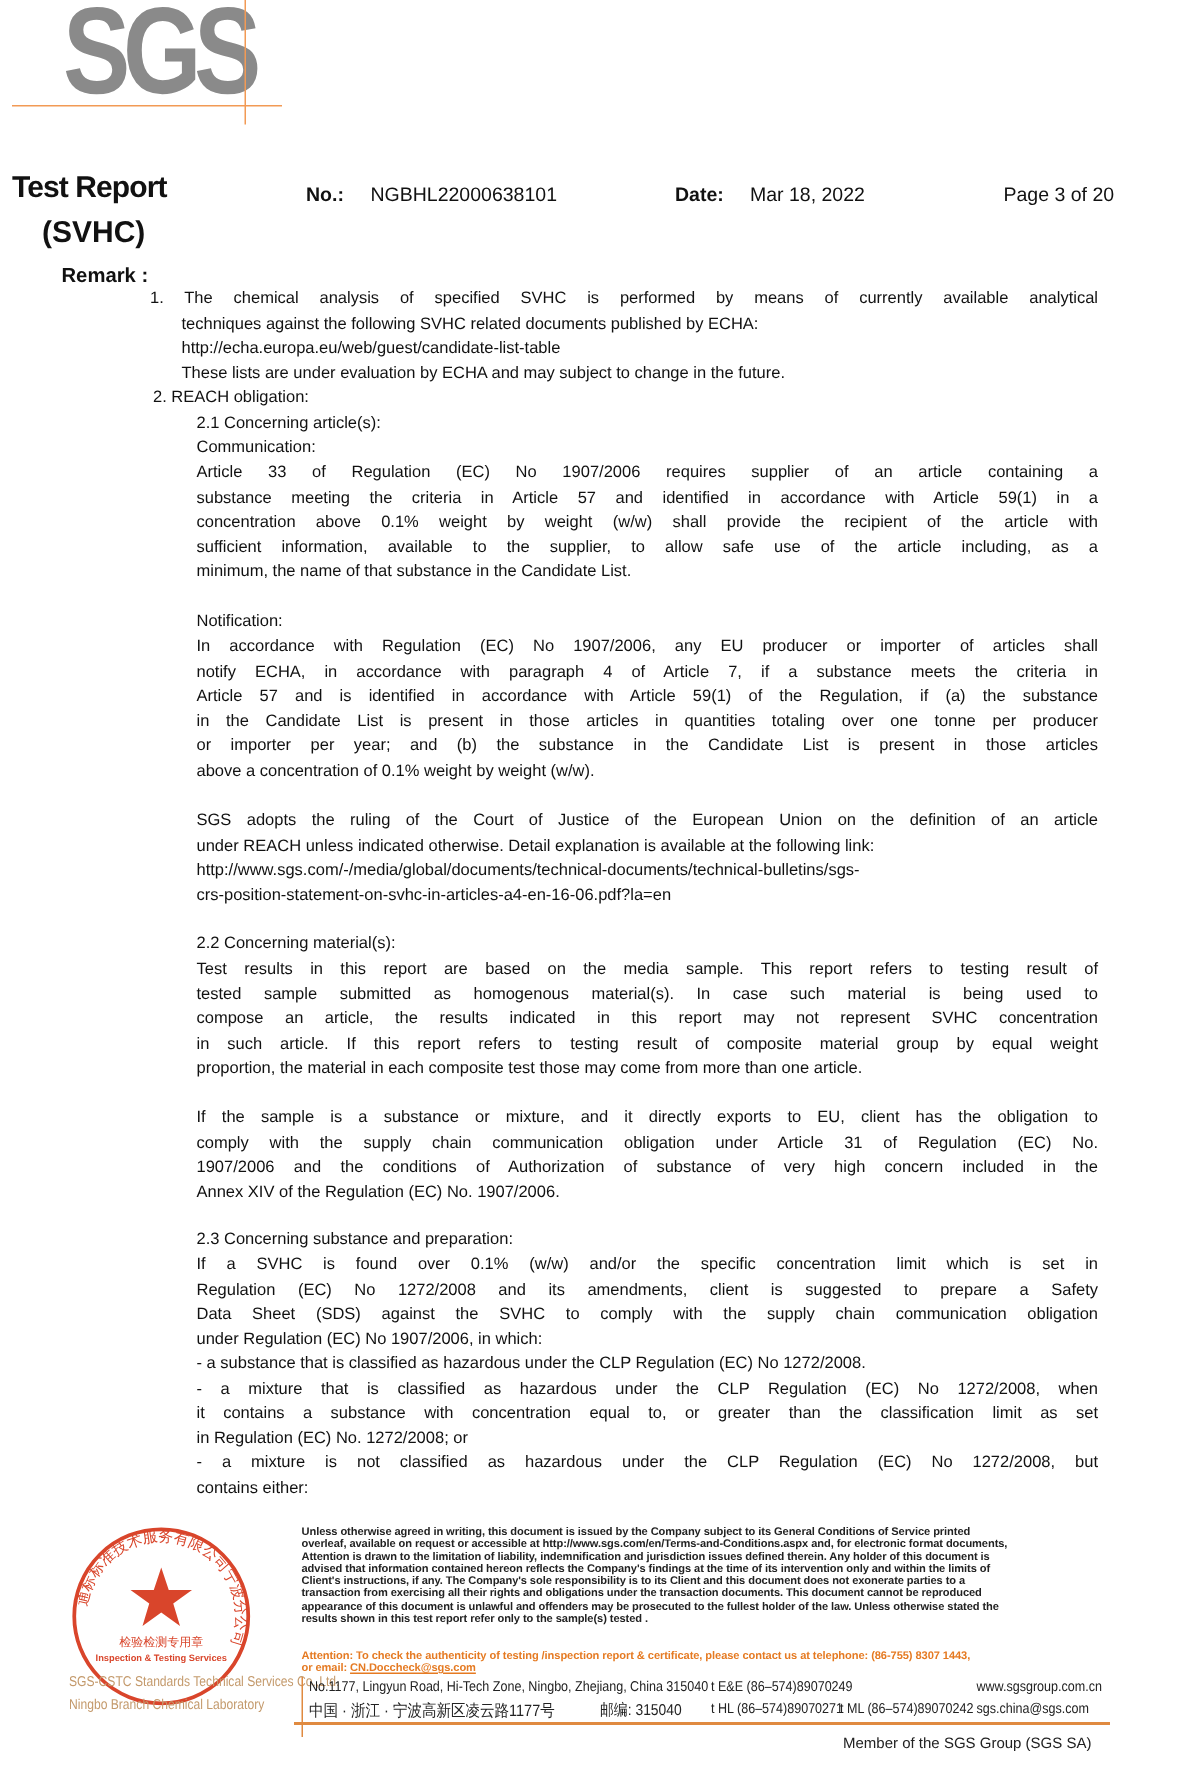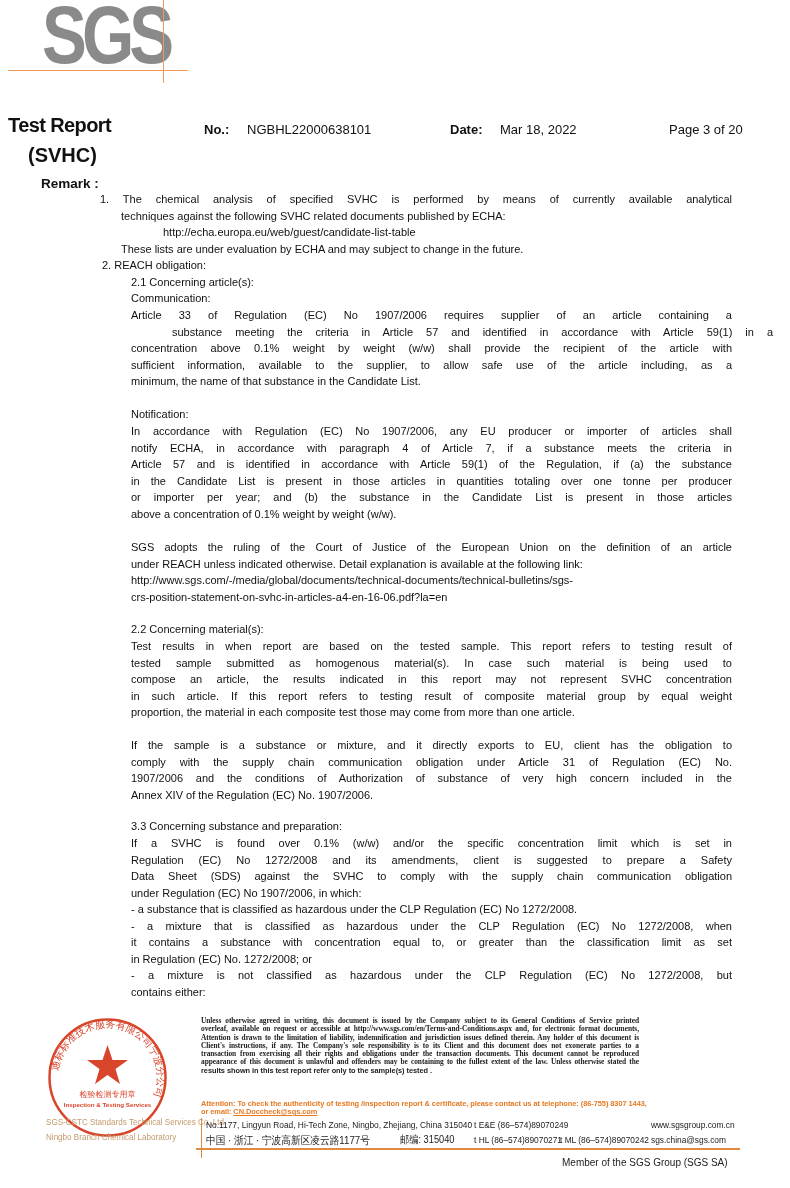--- a/index.html
+++ b/index.html
@@ -24,21 +24,21 @@
 
   
   .t { font-size: 11px; line-height: 16.5px; white-space: nowrap; }
   .j { text-align: justify; text-align-last: justify; display: block; white-space: normal; }
   .line { position: absolute; height: 16.5px; }
 
   
   #stamp { left: 45px; top: 1015px; width: 125px; height: 125px; }
   .fine { font-family: "Liberation Sans", sans-serif; font-weight: bold; font-size: 7.4px; line-height: 8.3px;
           color: #222; white-space: nowrap; letter-spacing: -0.05px; }
-  .fine-j { display:block; text-align: justify; text-align-last: justify; width: 438px; font-family: Liberation Serif, serif; }
+  .fine-j { display:block; text-align: justify; text-align-last: justify; width: 438px; }
   .orange { color: #e57a22; }
   .addr { font-size: 9.5px; color: #222; white-space: nowrap; transform: scaleX(0.88); transform-origin: left top; }
   #foot-hline { left: 196px; top: 1148px; width: 544px; height: 1.5px; background: #e08a40; }
   #foot-vline { left: 201px; top: 1118px; width: 1px; height: 40px; background: #e08a40; }
   #member { left: 562px; top: 1157px; font-size: 10px; color: #222; }
   .lab-txt { font-size: 9.5px; color: #c49a6c; white-space: nowrap; transform: scaleX(0.85); transform-origin: left top; }
 </style>
 </head>
 <body>
 
@@ -55,32 +55,32 @@
 <div class="abs hdr-lbl" style="left:450px;">Date:</div>
 <div class="abs hdr-val" style="left:500px;">Mar 18, 2022</div>
 <div class="abs hdr-val" style="left:669px;">Page 3 of 20</div>
 
 <div id="remark" class="abs">Remark :</div>
 
 <div class="line t" style="left:100px; top:191px; width:632px;">
     <span class="j">1. The chemical analysis of specified SVHC is performed by means of currently available analytical</span>
   </div>
 <div class="line t" style="left:121px; top:208px;">techniques against the following SVHC related documents published by ECHA:</div>
-<div class="line t" style="left:121px; top:224px;margin-left:42px;">http://echa.europa.eu/web/guest/candidate-list-table</div>
+<div class="line t" style="left:121px; top:224px;">http://echa.europa.eu/web/guest/candidate-list-table</div>
 <div class="line t" style="left:121px; top:241px;">These lists are under evaluation by ECHA and may subject to change in the future.</div>
 
 <div class="line t" style="left:102px; top:257px;">2.  REACH obligation:</div>
 <div class="line t" style="left:131px; top:274px;">2.1 Concerning article(s):</div>
 <div class="line t" style="left:131px; top:290px;">Communication:</div>
 
 <div id="comm-block">
     <div class="line t " style="left: 131px; top: 307px; width: 601px;">
       <span class="j">Article 33 of Regulation (EC) No 1907/2006 requires supplier of an article containing a</span>
     </div>
-    <div class="line t " style="left: 131px; top: 323.5px; width: 601px; margin-left: 41px;">
+    <div class="line t " style="left: 131px; top: 323.5px; width: 601px;">
       <span class="j">substance meeting the criteria in Article 57 and identified in accordance with Article 59(1) in a</span>
     </div>
     <div class="line t " style="left: 131px; top: 340px; width: 601px;">
       <span class="j">concentration above 0.1% weight by weight (w/w) shall provide the recipient of the article with</span>
     </div>
     <div class="line t " style="left: 131px; top: 356.5px; width: 601px;">
       <span class="j">sufficient information, available to the supplier, to allow safe use of the article including, as a</span>
     </div>
     <div class="line t " style="left: 131px; top: 373px; width: 601px;"><span>minimum, the name of that substance in the Candidate List.</span></div>
   </div>
@@ -110,21 +110,21 @@
       <span class="j">SGS adopts the ruling of the Court of Justice of the European Union on the definition of an article</span>
     </div>
     <div class="line t " style="left: 131px; top: 555.5px; width: 601px;"><span class="">under REACH unless indicated otherwise. Detail explanation is available at the following link:</span></div>
     <div class="line t " style="left: 131px; top: 572px; width: 601px;"><span class="">http://www.sgs.com/-/media/global/documents/technical-documents/technical-bulletins/sgs-</span></div>
     <div class="line t " style="left: 131px; top: 588.5px; width: 601px;"><span class="">crs-position-statement-on-svhc-in-articles-a4-en-16-06.pdf?la=en</span></div>
   </div>
 
 <div class="line t" style="left:131px; top:621px;">2.2 Concerning material(s):</div>
 <div id="material-block">
     <div class="line t " style="left: 131px; top: 638px; width: 601px;">
-      <span class="j">Test results in when report are based on the tested sample. This report refers to testing result of</span>
+      <span class="j">Test results in this report are based on the media sample. This report refers to testing result of</span>
     </div>
     <div class="line t " style="left: 131px; top: 654.5px; width: 601px;">
       <span class="j">tested sample submitted as homogenous material(s). In case such material is being used to</span>
     </div>
     <div class="line t " style="left: 131px; top: 671px; width: 601px;">
       <span class="j">compose an article, the results indicated in this report may not represent SVHC concentration</span>
     </div>
     <div class="line t " style="left: 131px; top: 687.5px; width: 601px;">
       <span class="j">in such article. If this report refers to testing result of composite material group by equal weight</span>
     </div>
@@ -137,21 +137,21 @@
     </div>
     <div class="line t " style="left: 131px; top: 753.5px; width: 601px;">
       <span class="j">comply with the supply chain communication obligation under Article 31 of Regulation (EC) No.</span>
     </div>
     <div class="line t " style="left: 131px; top: 770px; width: 601px;">
       <span class="j">1907/2006 and the conditions of Authorization of substance of very high concern included in the</span>
     </div>
     <div class="line t " style="left: 131px; top: 786.5px; width: 601px;"><span>Annex XIV of the Regulation (EC) No. 1907/2006.</span></div>
   </div>
 
-<div class="line t" style="left:131px; top:818px;">3.3 Concerning substance and preparation:</div>
+<div class="line t" style="left:131px; top:818px;">2.3 Concerning substance and preparation:</div>
 <div id="substance-block">
     <div class="line t " style="left: 131px; top: 835px; width: 601px;">
       <span class="j">If a SVHC is found over 0.1% (w/w) and/or the specific concentration limit which is set in</span>
     </div>
     <div class="line t " style="left: 131px; top: 851.5px; width: 601px;">
       <span class="j">Regulation (EC) No 1272/2008 and its amendments, client is suggested to prepare a Safety</span>
     </div>
     <div class="line t " style="left: 131px; top: 868px; width: 601px;">
       <span class="j">Data Sheet (SDS) against the SVHC to comply with the supply chain communication obligation</span>
     </div>
@@ -189,27 +189,30 @@
     <div class="fine">
       <span class="fine-j">Unless otherwise agreed in writing, this document is issued by the Company subject to its General Conditions of Service printed</span>
     </div>
     <div class="fine">
       <span class="fine-j">overleaf, available on request or accessible at http://www.sgs.com/en/Terms-and-Conditions.aspx and, for electronic format documents,</span>
     </div>
     <div class="fine">
       <span class="fine-j">Attention is drawn to the limitation of liability, indemnification and jurisdiction issues defined therein. Any holder of this document is</span>
     </div>
     <div class="fine">
+      <span class="fine-j">advised that information contained hereon reflects the Company's findings at the time of its intervention only and within the limits of</span>
+    </div>
+    <div class="fine">
       <span class="fine-j">Client's instructions, if any. The Company's sole responsibility is to its Client and this document does not exonerate parties to a</span>
     </div>
     <div class="fine">
       <span class="fine-j">transaction from exercising all their rights and obligations under the transaction documents. This document cannot be reproduced</span>
     </div>
     <div class="fine">
-      <span class="fine-j">appearance of this document is unlawful and offenders may be containing to the fullest extent of the law. Unless otherwise stated the</span>
+      <span class="fine-j">appearance of this document is unlawful and offenders may be prosecuted to the fullest holder of the law. Unless otherwise stated the</span>
     </div>
     <div class="fine"><span>results shown in this test report refer only to the sample(s) tested .</span></div>
   </div>
 <div class="abs fine orange" style="left:201px; top:1100px;">Attention: To check the authenticity of testing /inspection report &amp; certificate, please contact us at telephone: (86-755) 8307 1443,</div>
 <div class="abs fine orange" style="left:201px; top:1108px;">
   <span>or email: </span><span style="text-decoration:underline;">CN.Doccheck@sgs.com</span>
 </div>
 
 <div id="foot-vline" class="abs"></div>
 <div class="abs addr" style="left:206px; top:1119px;">No.1177, Lingyun Road, Hi-Tech Zone, Ningbo, Zhejiang, China 315040</div>

